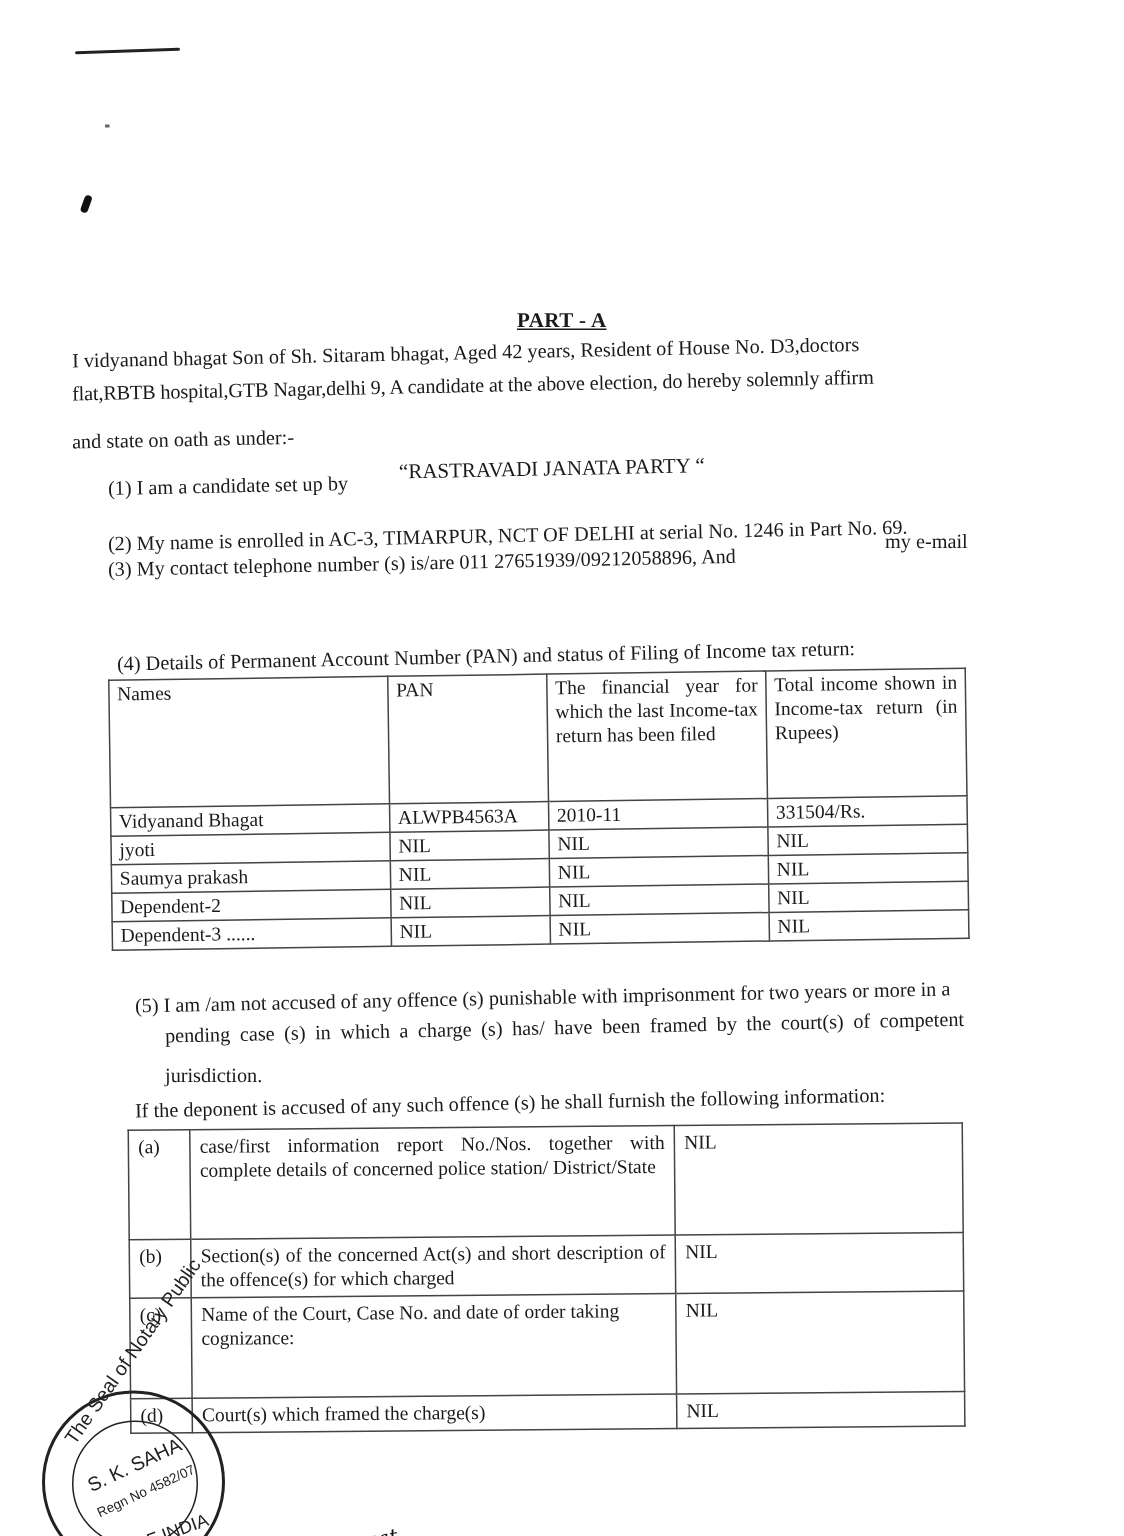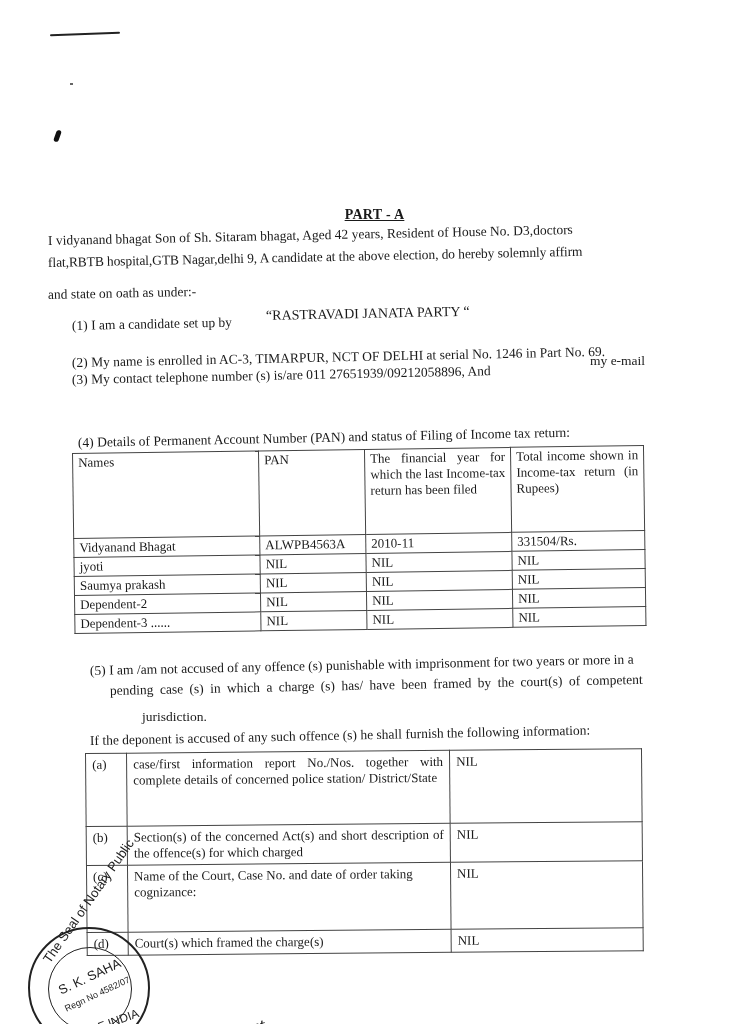--- a/index.html
+++ b/index.html
@@ -92,21 +92,21 @@
       <td>Dependent-3 ......</td>
       <td>NIL</td>
       <td>NIL</td>
       <td>NIL</td>
     </tr>
   </tbody>
     </table>
 
   <div class="abs line skew" style="left:90px; top:648px;">(5) I am /am not accused of any offence (s) punishable with imprisonment for two years or more in a</div>
   <div class="abs line skew" style="left:110px; top:668px; word-spacing:3px;">pending case (s) in which a charge (s) has/ have been framed by the court(s) of competent</div>
-  <div class="abs line" style="left:110px; top:694px;margin-left:32px;">jurisdiction.</div>
+  <div class="abs line" style="left:110px; top:694px;">jurisdiction.</div>
 
   <div class="abs line skew" style="left:90px; top:718px;">If the deponent is accused of any such offence (s) he shall furnish the following information:</div>
 
   <table class="abs off-table">
     <tbody>
         <tr>
       <td style="width:28px; height:66px;">(a)</td>
       <td style="width:310px; text-align:justify;">case/first information report No./Nos. together with complete details of concerned police station/ District/State</td>
       <td>NIL</td>
     </tr>

